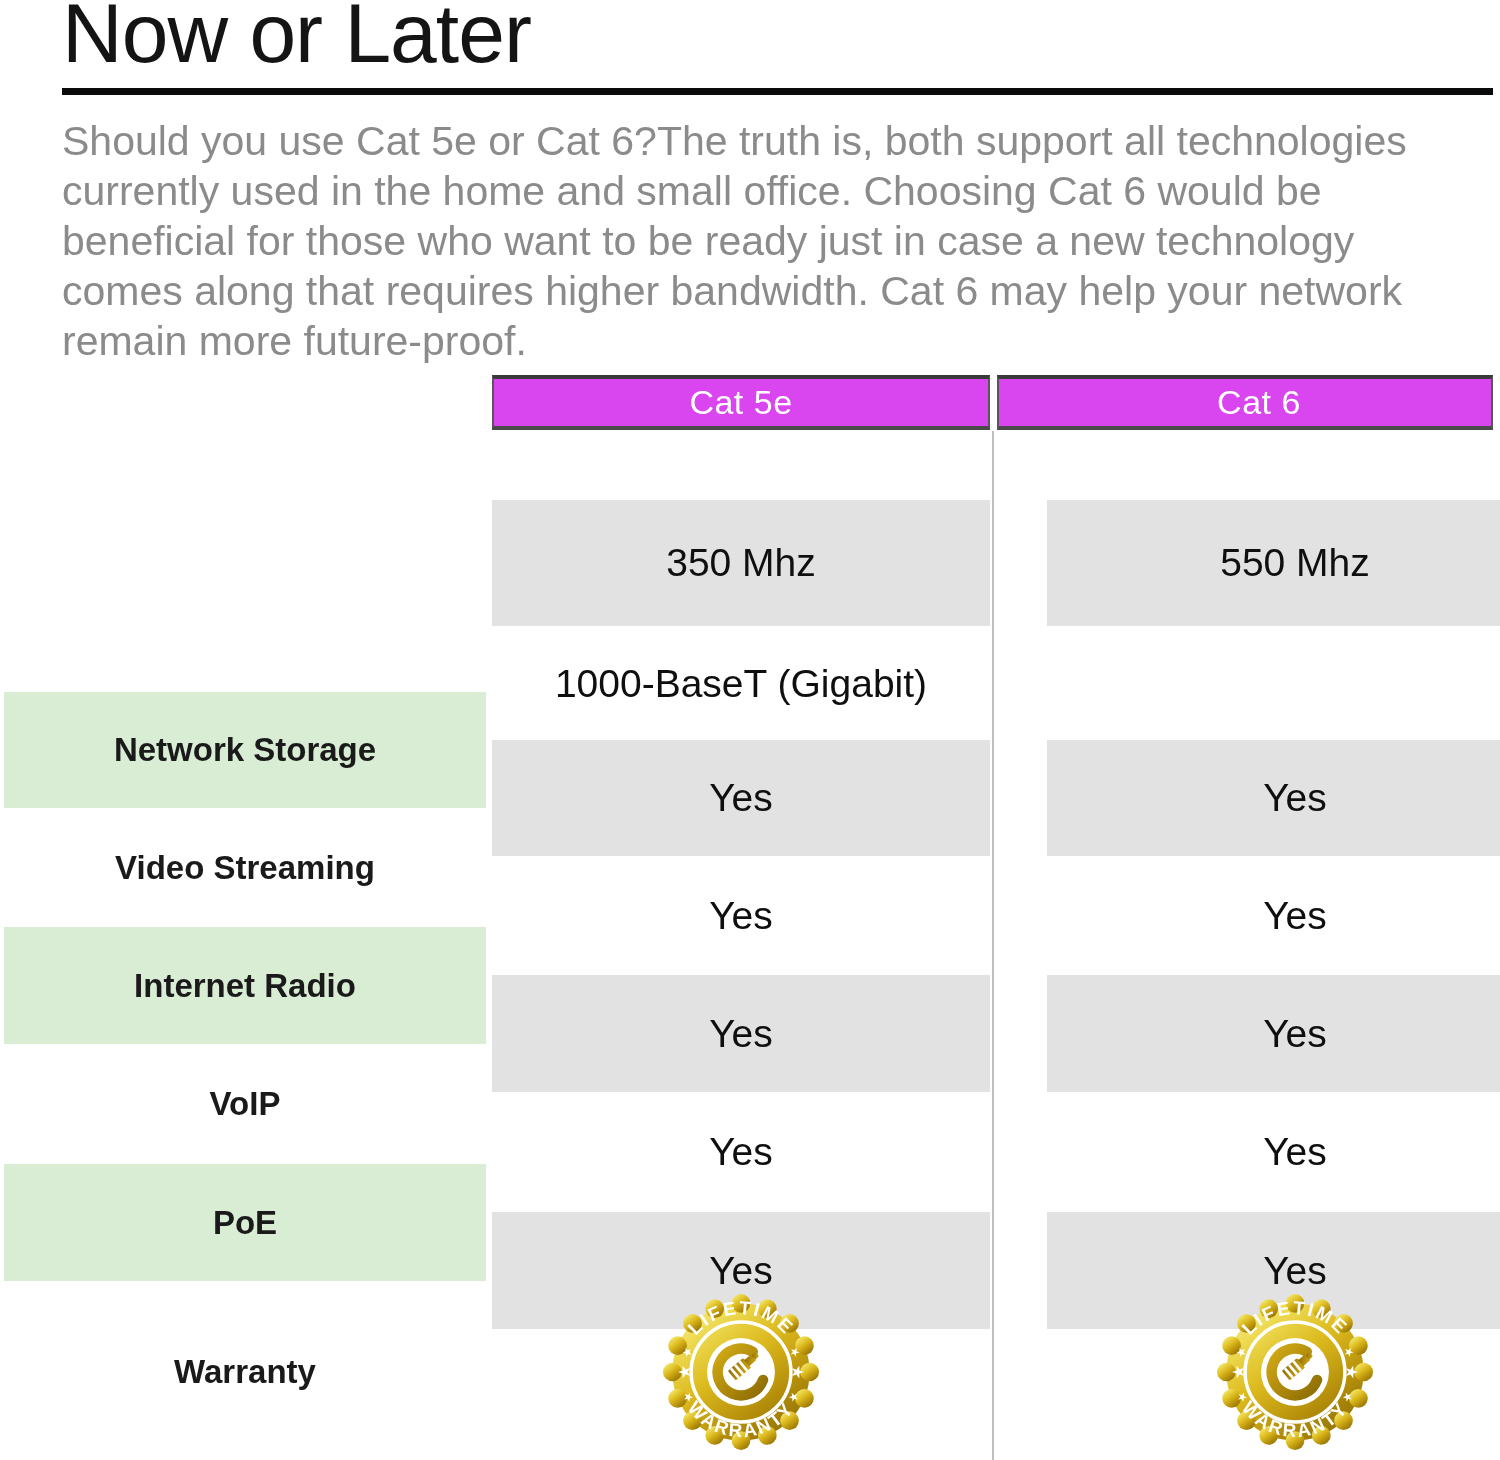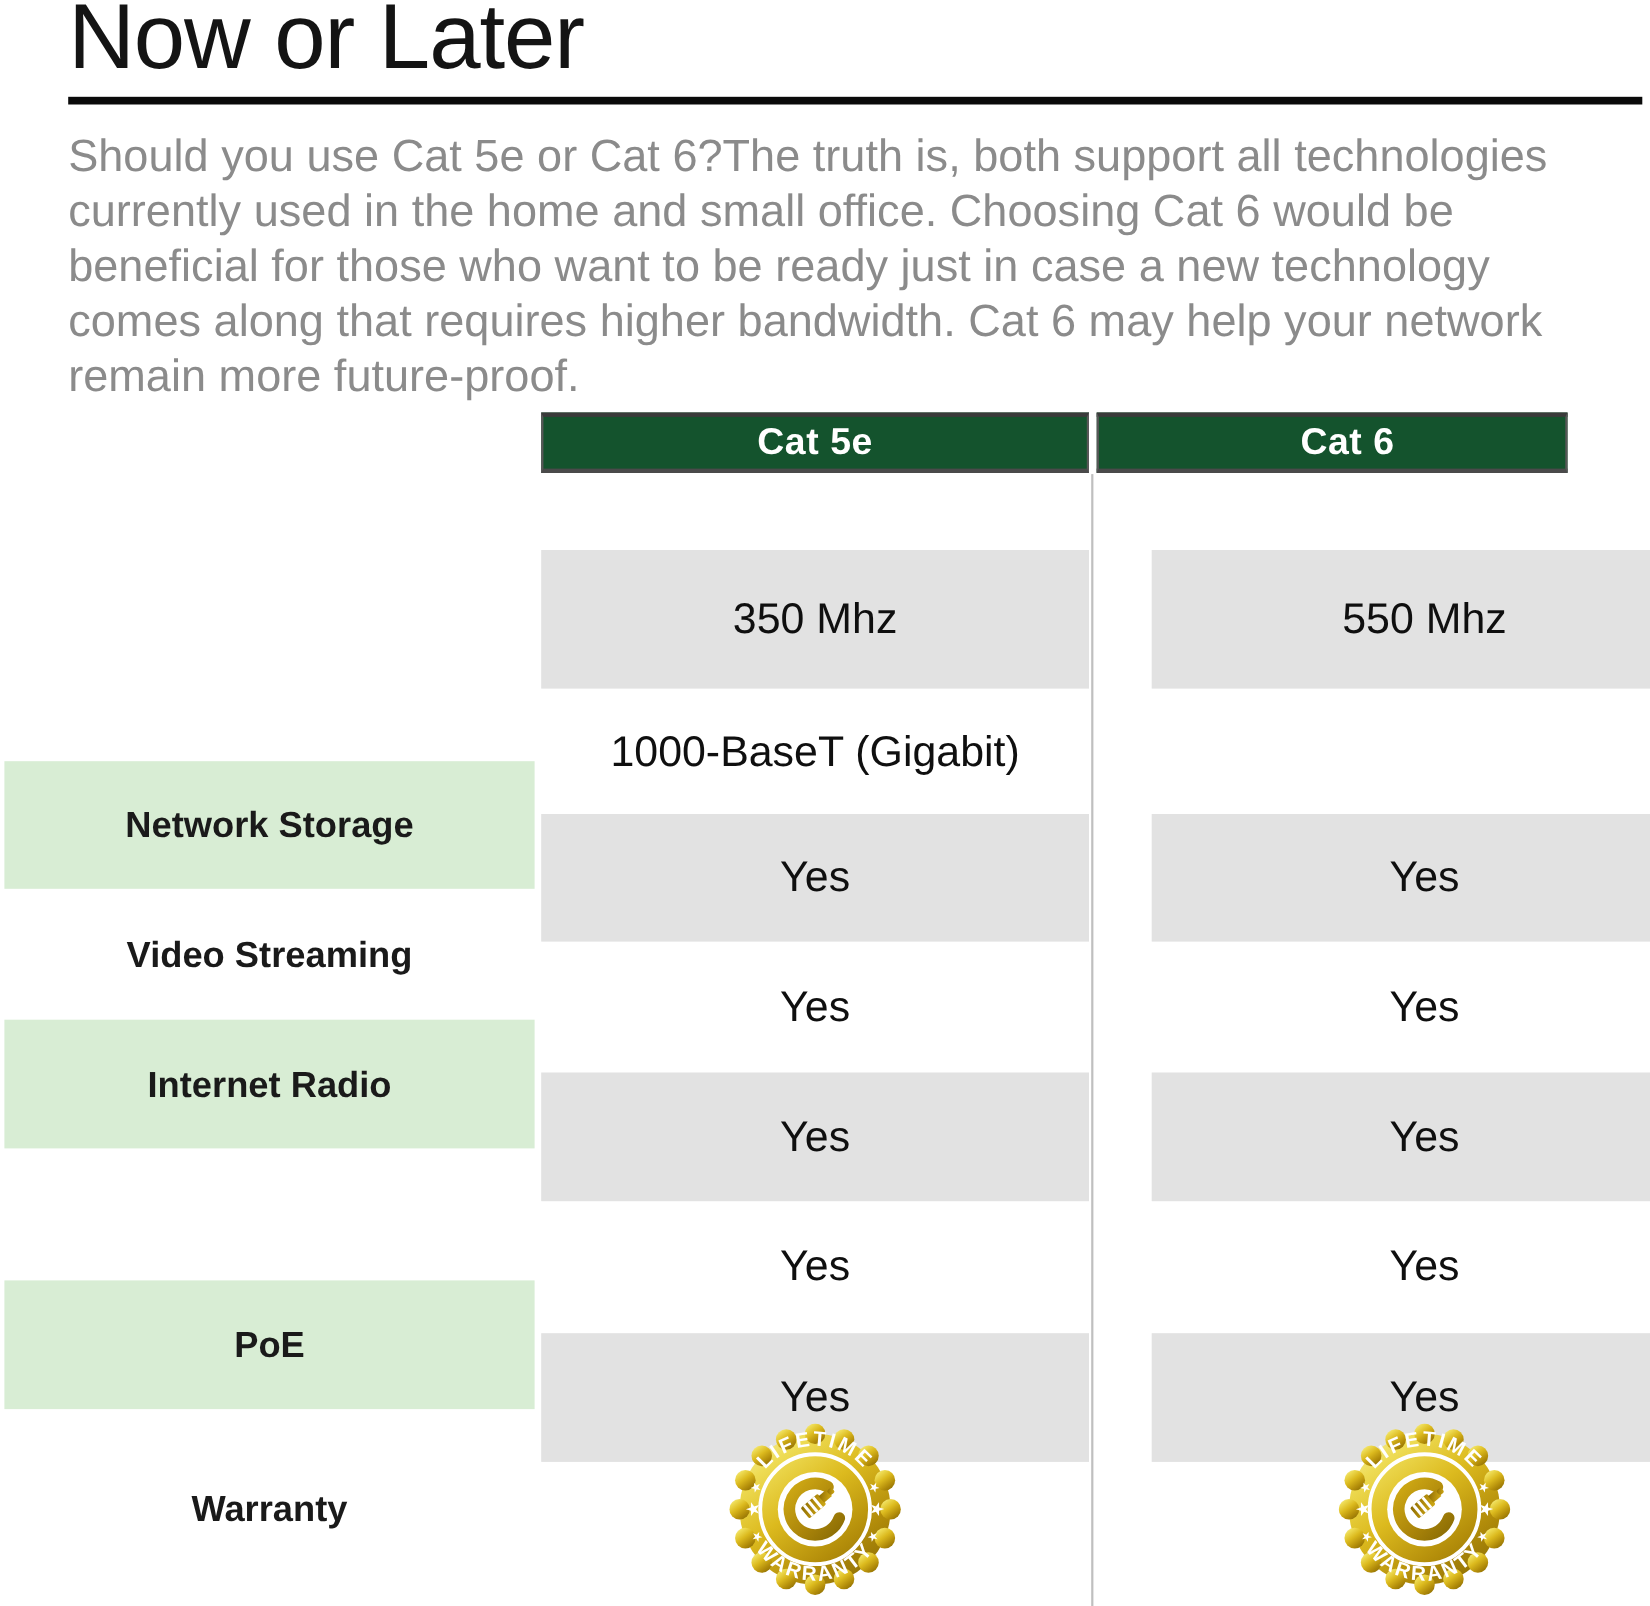--- a/index.html
+++ b/index.html
@@ -23,29 +23,29 @@
   }
   .intro-text {
     position: absolute; left: 62px; top: 116px; width: 1400px;
     font-size: 41px; color: #8b8b8b;
     line-height: 1.22;
   }
 
   
   .col-head {
     position: absolute; top: 375px; height: 55px;
-    background: #14532d; color: #ffffff;
+    background: #d946ef; color: #ffffff;
     display: flex; align-items: center; justify-content: center;
-    font-size: 34px; font-weight: 700; letter-spacing: 0.5px;
+    font-size: 34px; font-weight: 400; letter-spacing: 0.5px;
     box-sizing: border-box;
     border-top: 4px solid #3a3a3a; border-bottom: 4px solid #4a4a4a;
     border-left: 2px solid #575757; border-right: 2px solid #575757;
   }
   #col-head-cat5e { left: 492px; width: 498px; }
-  #col-head-cat6  { left: 997px; width: 428px; padding-left: 28px; }
+  #col-head-cat6  { left: 997px; width: 496px; padding-left: 28px; }
 
   .row  { position: absolute; left: 0; width: 1500px; }
   #row-0 { top: 452px;  height: 126px; }
   #row-1 { top: 581px;  height: 109px; }
   #row-2 { top: 692px;  height: 116px; }
   #row-3 { top: 810px;  height: 115px; }
   #row-4 { top: 927px;  height: 117px; }
   #row-5 { top: 1046px; height: 116px; }
   #row-6 { top: 1164px; height: 117px; }
   #row-7 { top: 1283px; height: 177px; }
@@ -179,20 +179,21 @@
     <div class="cell c2 val">Yes</div>
   </div>
 
   <div class="row green" id="row-4">
     <div class="cell lbl">Internet Radio</div>
     <div class="cell c1 val">Yes</div>
     <div class="cell c2 val">Yes</div>
   </div>
 
   <div class="row" id="row-5">
+    <div class="cell lbl">VoIP</div>
     <div class="cell c1 val">Yes</div>
     <div class="cell c2 val">Yes</div>
   </div>
 
   <div class="row green" id="row-6">
     <div class="cell lbl">PoE</div>
     <div class="cell c1 val">Yes</div>
     <div class="cell c2 val">Yes</div>
   </div>
 

